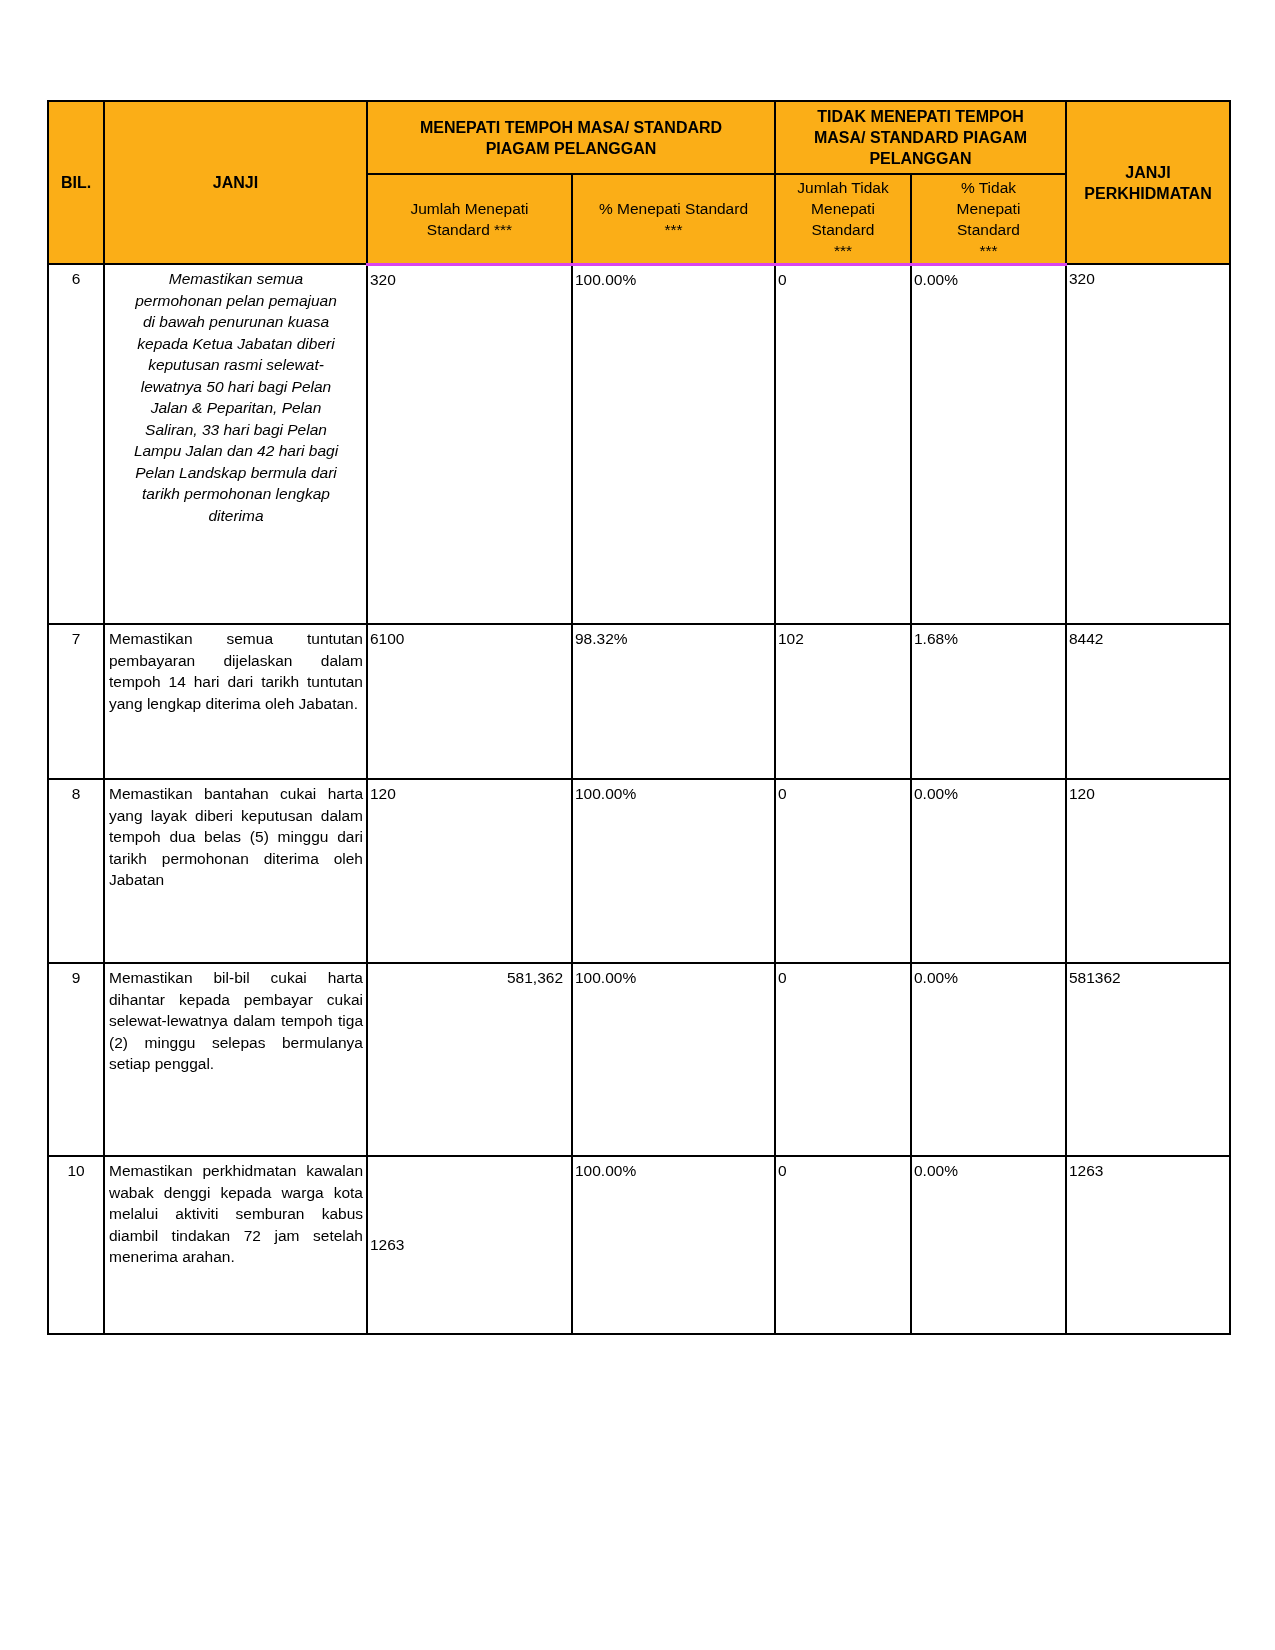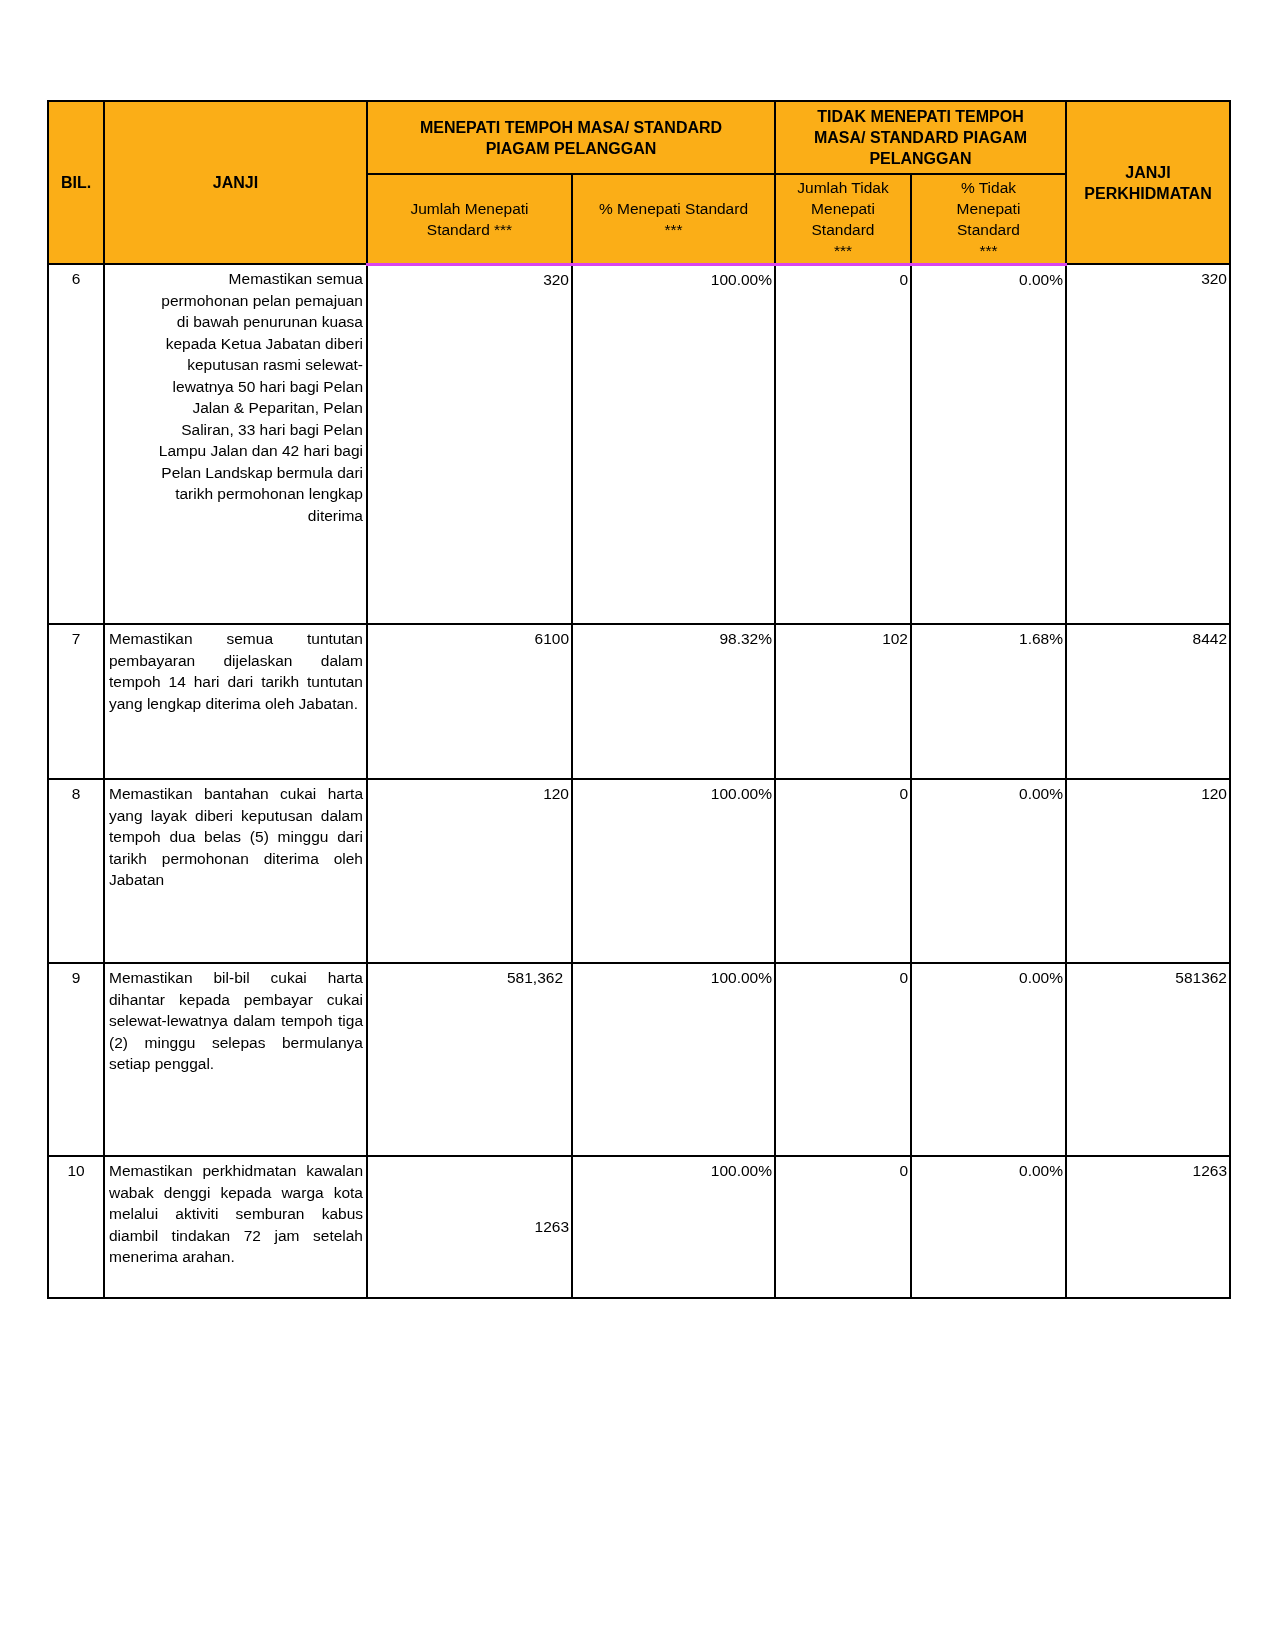--- a/index.html
+++ b/index.html
@@ -37,32 +37,32 @@
   }
   thead tr.tier1 { height: 73px; }
   thead tr.tier2 { height: 90px; }
   thead tr.tier2 th { border-bottom: 3px solid #d946ef; font-weight: normal; font-size: 15.5px; vertical-align: middle; }
   thead th.side { vertical-align: middle; }
   
   tbody tr.r6  { height: 360px; }
   tbody tr.r7  { height: 155px; }
   tbody tr.r8  { height: 184px; }
   tbody tr.r9  { height: 193px; }
-  tbody tr.r10 { height: 142px; }
+  tbody tr.r10 { height: 178px; }
   tbody td {
     vertical-align: top;
     font-size: 15.5px;
     line-height: 21.5px;
     padding: 3px 2px 0 2px;
   }
   td.c-bil { text-align: center; }
   td.c-janji { padding: 3px 3px 0 4px; }
-  td.janji-left { text-align: right; white-space: pre-line; }
+  td.janji-left { text-align: center; white-space: pre-line; font-style: italic; }
   td.janji-just { text-align: justify; margin-left: 8px; }
-  td.c-val { text-align: right; }
+  td.c-val { text-align: left; }
   td.right-val { text-align: right; padding-right: 8px; border-radius: 8px; }
   td.v-mid { vertical-align: middle; padding-top: 0; }
 </style>
 </head>
 <body>
 
 <div class="page">
   <table class="charter">
     <colgroup>
       <col style="width:56px">

